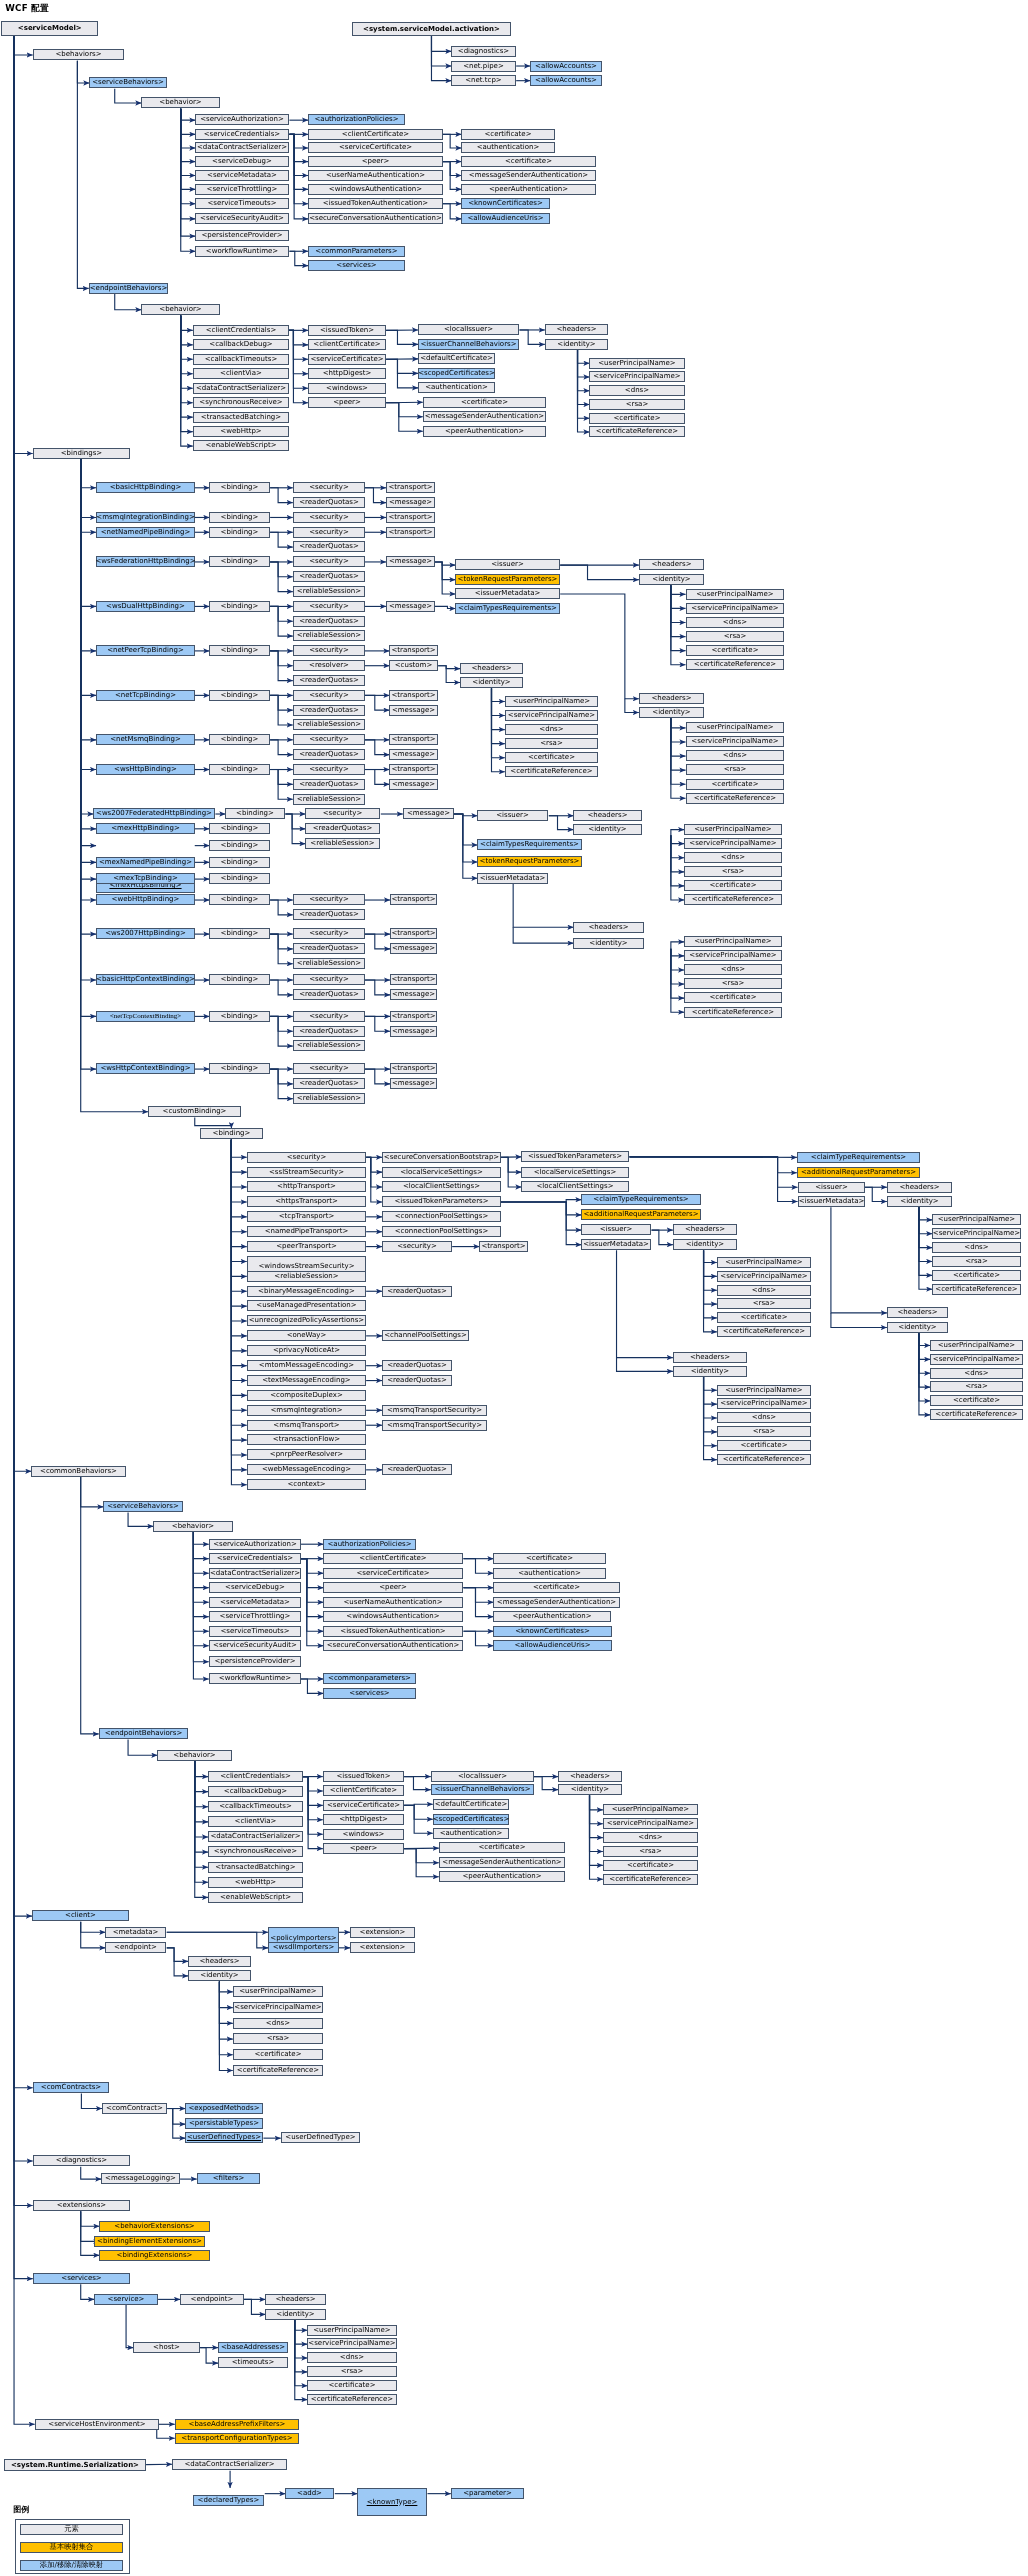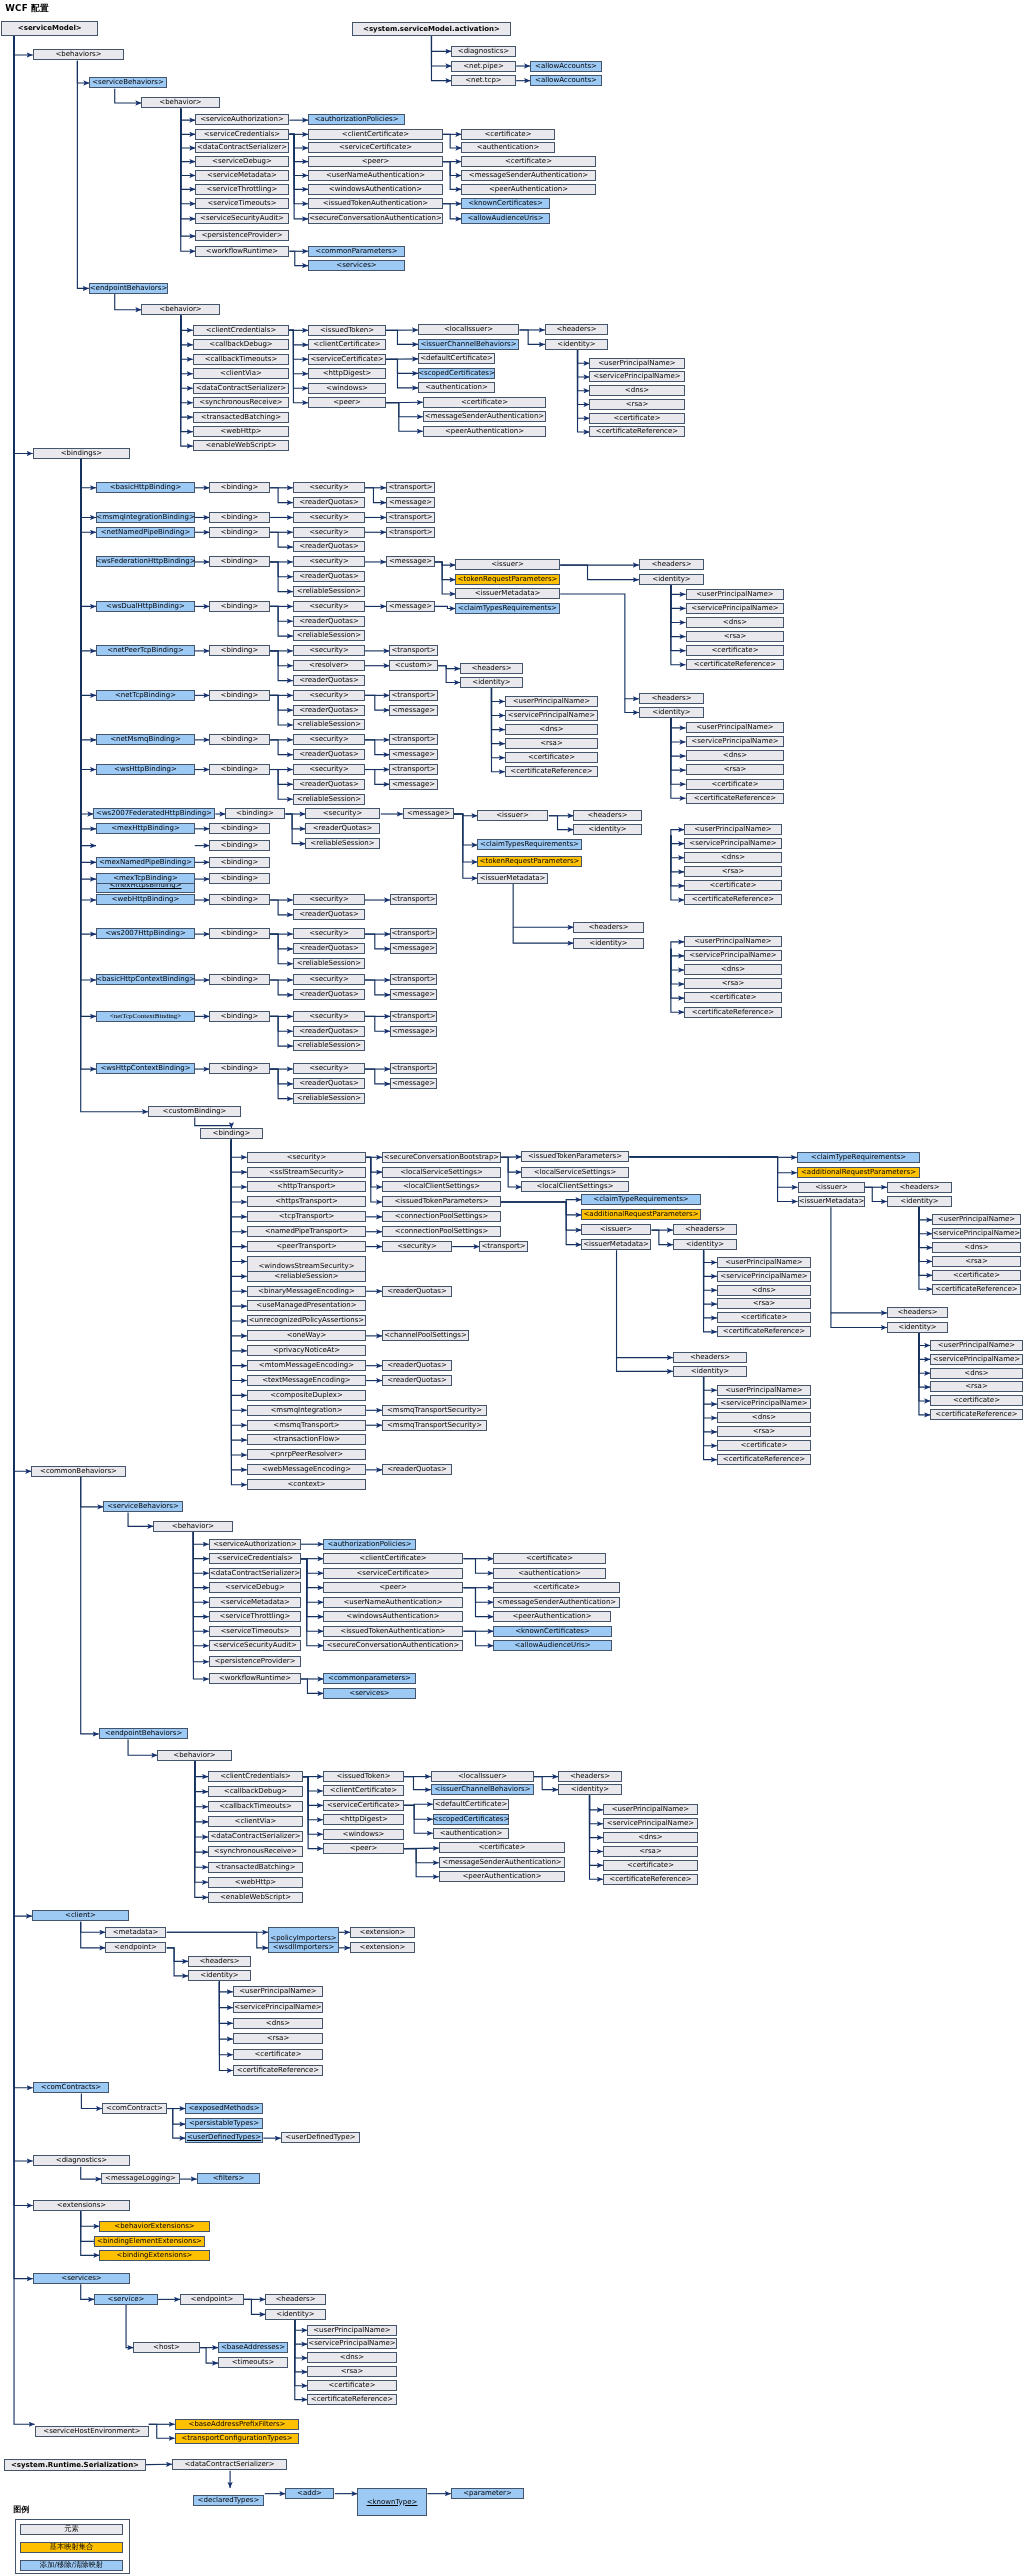--- a/index.html
+++ b/index.html
@@ -849,21 +849,21 @@
       <div class="node el" style="left: 265px; top: 2309px; width: 61px; height: 11.3px;">&lt;identity&gt;</div>
       <div class="node el" style="left: 307px; top: 2325px; width: 90px; height: 11.3px;">&lt;userPrincipalName&gt;</div>
       <div class="node el" style="left: 307px; top: 2338px; width: 90px; height: 11.3px;">&lt;servicePrincipalName&gt;</div>
       <div class="node el" style="left: 307px; top: 2352px; width: 90px; height: 11.3px;">&lt;dns&gt;</div>
       <div class="node el" style="left: 307px; top: 2366px; width: 90px; height: 11.3px;">&lt;rsa&gt;</div>
       <div class="node el" style="left: 307px; top: 2380px; width: 90px; height: 11.3px;">&lt;certificate&gt;</div>
       <div class="node el" style="left: 307px; top: 2394px; width: 90px; height: 11.3px;">&lt;certificateReference&gt;</div>
       <div class="node el" style="left: 133px; top: 2342px; width: 67px; height: 11.3px;">&lt;host&gt;</div>
       <div class="node blue" style="left: 218px; top: 2342px; width: 70px; height: 11.3px;">&lt;baseAddresses&gt;</div>
       <div class="node el" style="left: 218px; top: 2357px; width: 70px; height: 11.3px;">&lt;timeouts&gt;</div>
-      <div class="node el" style="left: 35px; top: 2419px; width: 114px; height: 11.3px; margin-top: 7px;">&lt;serviceHostEnvironment&gt;</div>
+      <div class="node el" style="left: 35px; top: 2419px; width: 124px; height: 11.3px;">&lt;serviceHostEnvironment&gt;</div>
       <div class="node orange" style="left: 175px; top: 2419px; width: 124px; height: 11.3px;">&lt;baseAddressPrefixFilters&gt;</div>
       <div class="node orange" style="left: 175px; top: 2433px; width: 124px; height: 11.3px;">&lt;transportConfigurationTypes&gt;</div>
       <div class="node hdr" style="left: 4px; top: 2459px; width: 142px; height: 12px;">&lt;system.Runtime.Serialization&gt;</div>
       <div class="node el" style="left: 172px; top: 2459px; width: 115px; height: 11.3px;">&lt;dataContractSerializer&gt;</div>
       <div class="node blue" style="left: 193px; top: 2488px; width: 71px; height: 11.3px; margin-top: 7px;">&lt;declaredTypes&gt;</div>
       <div class="node blue" style="left: 285px; top: 2488px; width: 49px; height: 11.3px;">&lt;add&gt;</div>
       <div class="node blue" style="left: 357px; top: 2488px; width: 70px; height: 28px; text-decoration: underline;">&lt;knownType&gt;</div>
       <div class="node blue" style="left: 451px; top: 2488px; width: 73px; height: 11.3px;">&lt;parameter&gt;</div>
     </div>
   <div id="legend-title" style="left: 13.3px; top: 2504px;">图例</div>

